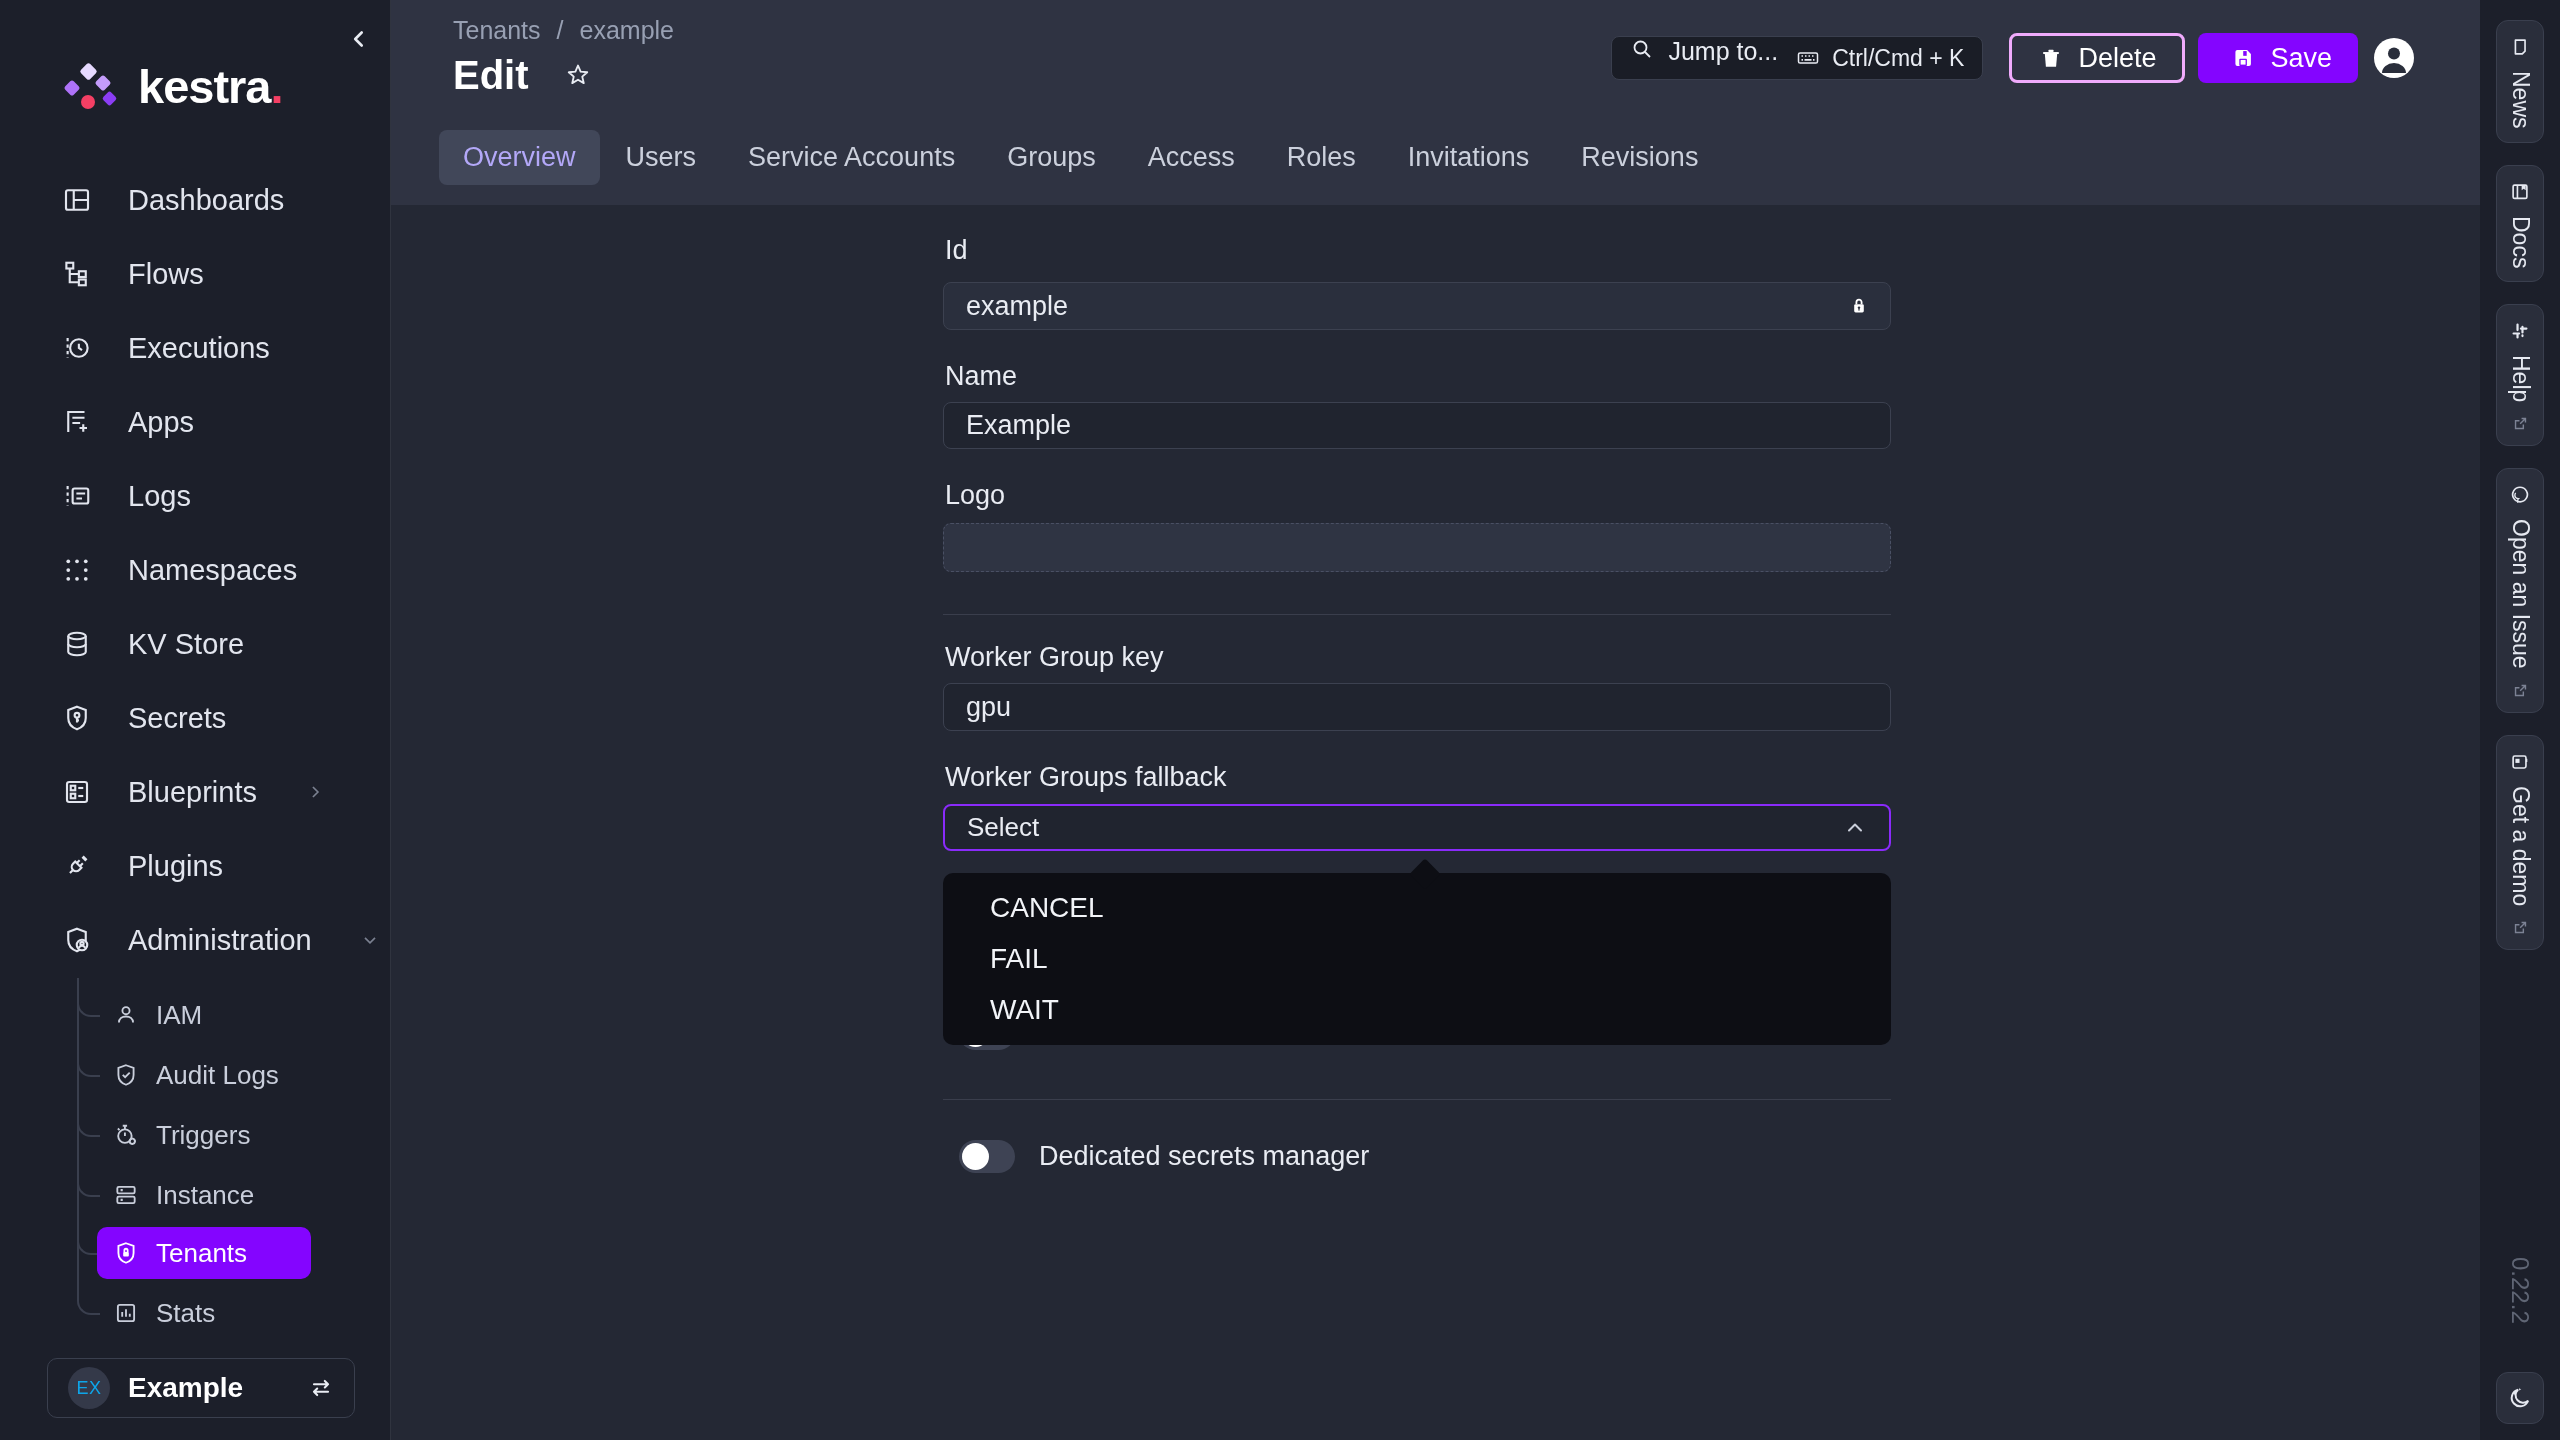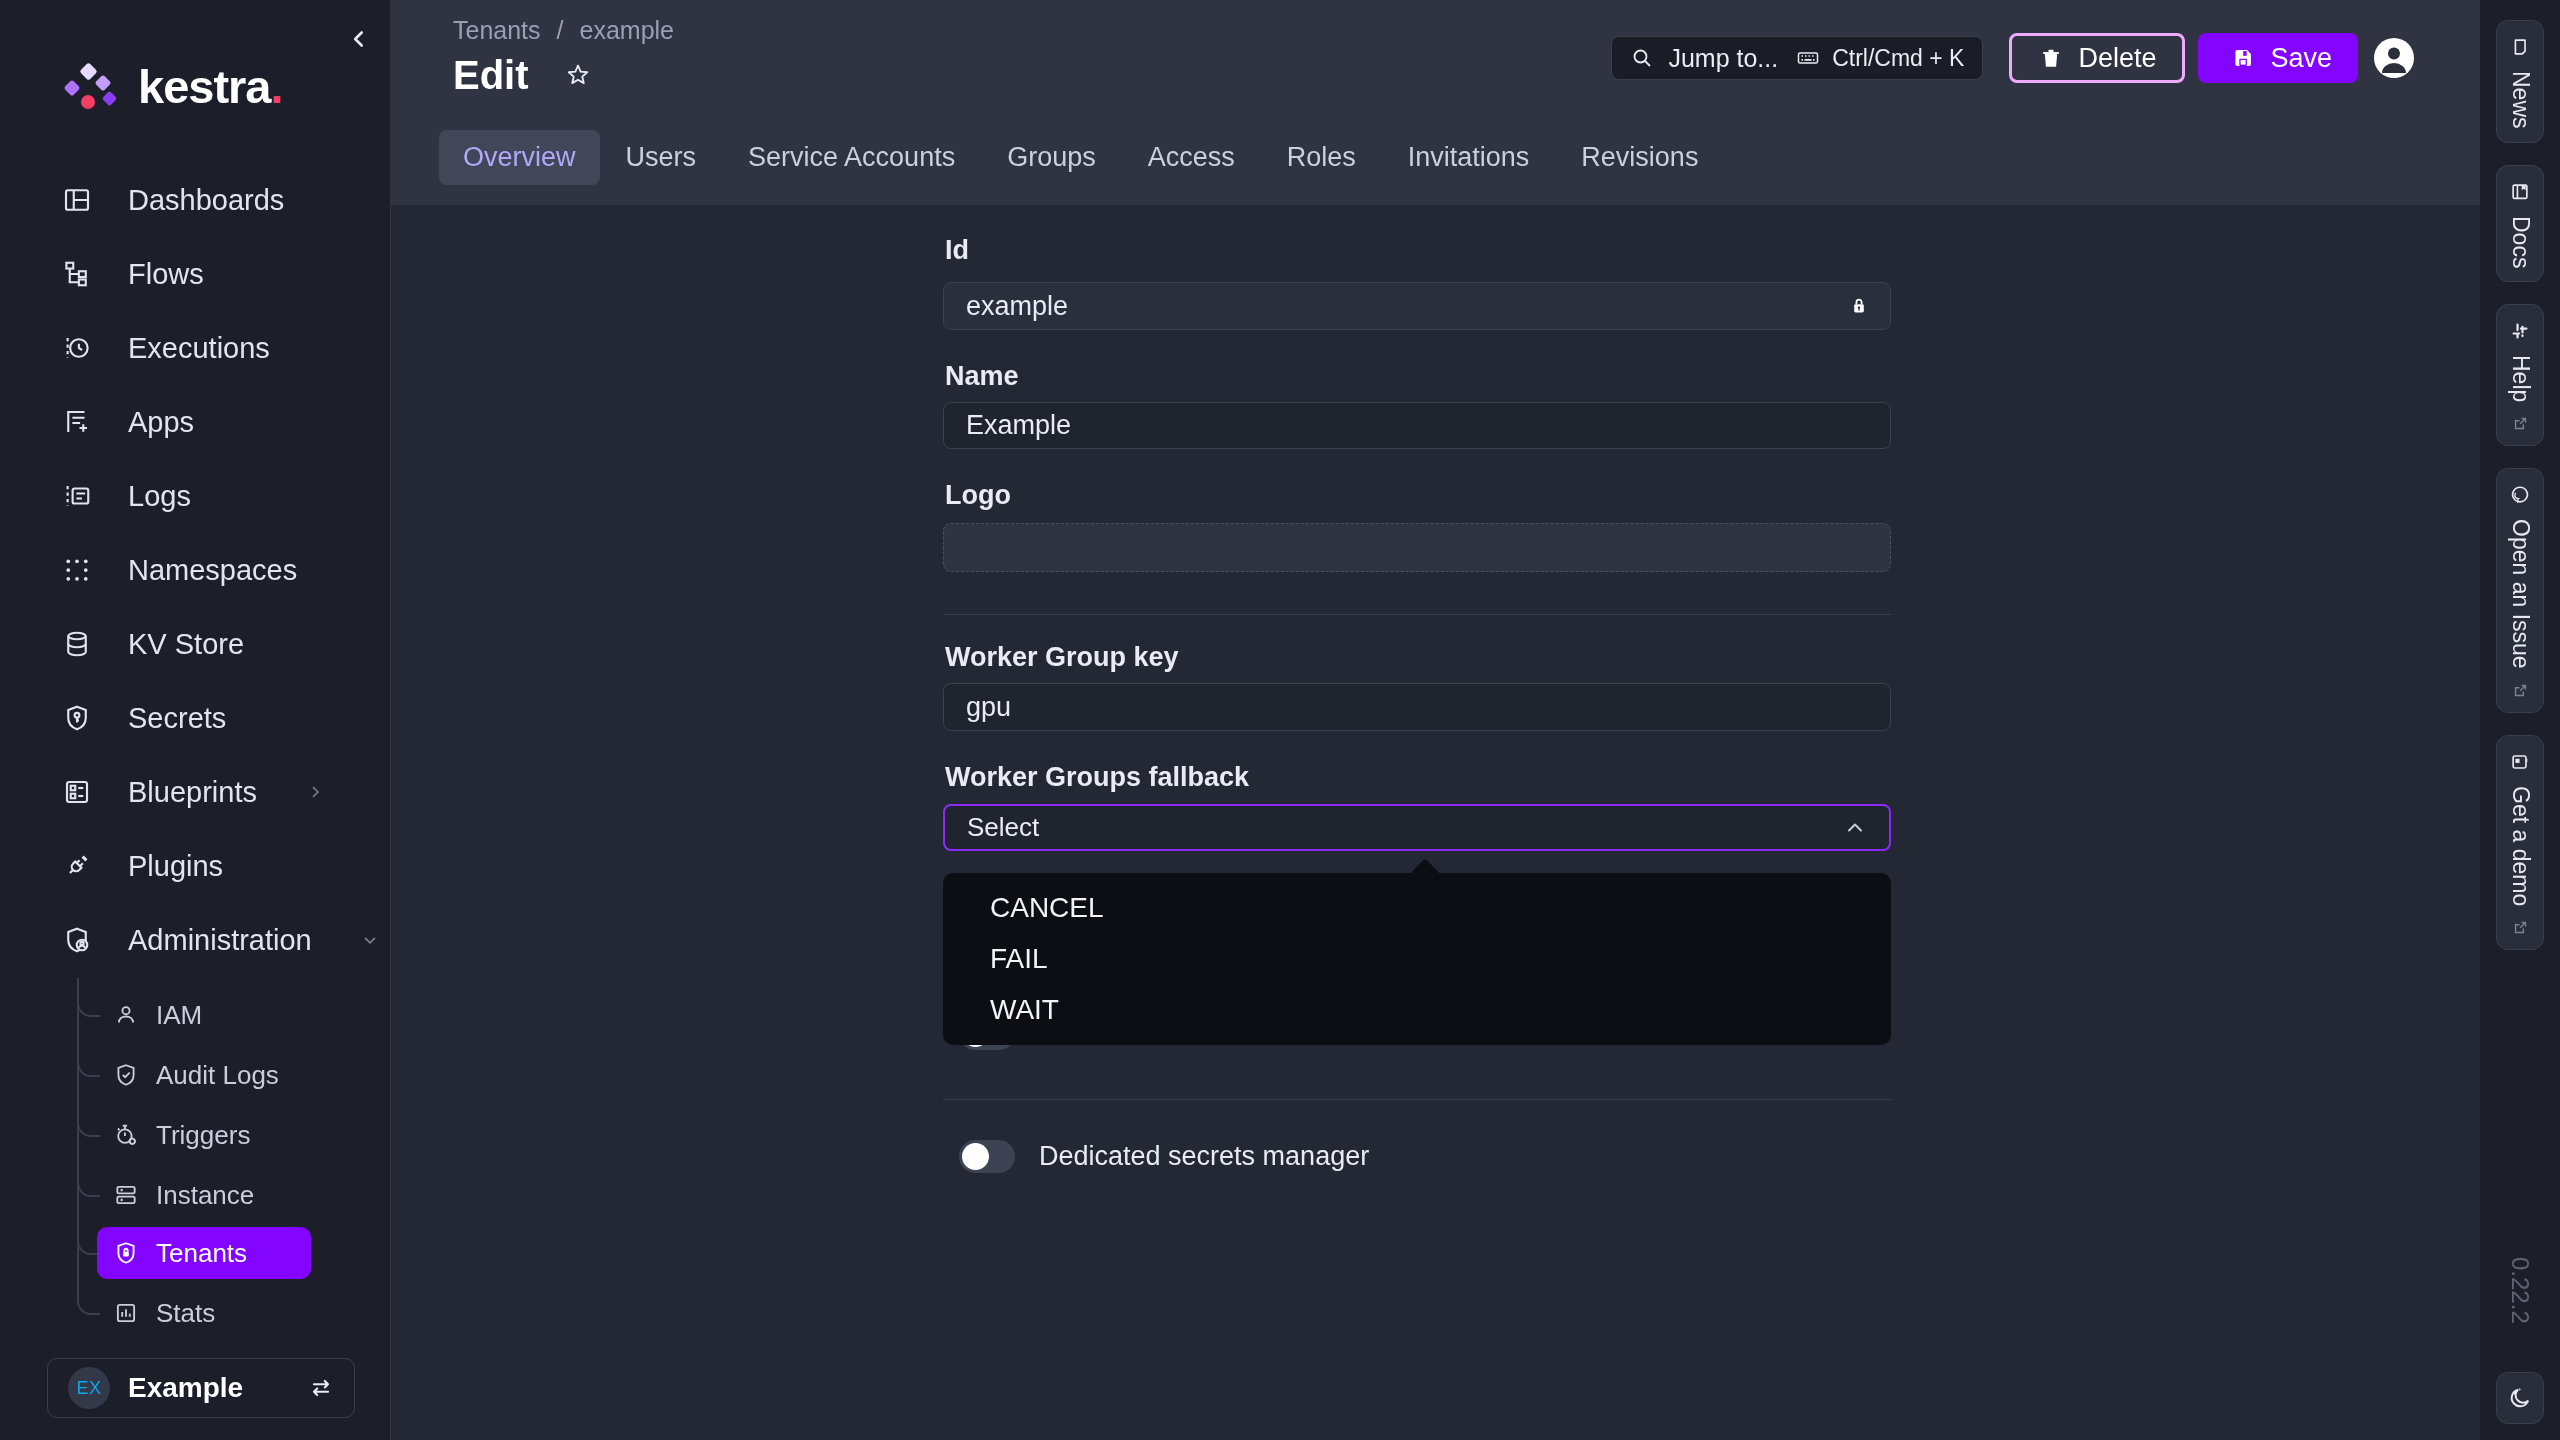--- a/index.html
+++ b/index.html
@@ -28,34 +28,34 @@
 
   
   .center{ flex:1 1 auto; display:flex; flex-direction:column; border-left:1px solid #30343F;}
   .band{ position:relative; height:205px; background:#2F3342; flex:0 0 auto;}
   .crumb-block{ position:absolute; left:62px; top:16px;}
   .breadcrumb{ font-size:25px; color:#98A0B3; display:flex; gap:16px;}
   .title-row{ margin-top:8px; display:flex; align-items:center; gap:34px;}
   .page-title{ font-size:40px; font-weight:bold; color:#fff;}
   .star-btn{ background:none; border:none; cursor:pointer;}
   .header-actions{ position:absolute; right:66px; top:33px; height:50px; display:flex; align-items:center;}
-  .searchbox{ width:372px; height:44px; background:#1A1D26; border:1px solid #3A3F4E; border-radius:8px; display:flex; align-items:center; padding:0 18px; gap:14px; cursor:text;}
+  .searchbox{ width:372px; height:44px; background:#1A1D26; border:1px solid #3A3F4E; border-radius:8px; display:flex; padding:0 18px; gap:14px; cursor:text;}
   .searchbox .jump{ font-size:25px; color:#E9ECF3; flex:1;}
   .searchbox .shortcut{ font-size:23px; color:#E9ECF3; display:flex; align-items:center; gap:12px;}
   .btn{ height:50px; border-radius:8px; font-size:27px; display:flex; align-items:center; gap:14px; padding:0 26px; cursor:pointer; font-family:inherit;}
   .btn-delete{ margin-left:26px; background:transparent; border:3px solid #f0abfc; color:#fff;}
   .btn-save{ margin-left:13px; background:#8405FF; border:none; color:#fff;padding-left:32px;}
   .avatar-btn{ margin-left:16px; width:40px; height:40px; border-radius:50%; background:#fff; border:none; cursor:pointer; overflow:hidden; display:flex; align-items:center; justify-content:center;}
   .tabs{ position:absolute; left:48px; top:130px; display:flex; align-items:center;}
   .tab{ height:55px; display:flex; align-items:center; padding:0 26px; font-size:27px; color:#CBD0DC; cursor:pointer; border-radius:8px;}
   .tab.active{ background:#414759; color:#B3A8F8; padding:0 24px;}
 
   .content{ position:relative; flex:1 1 auto; background:#242834;}
   .form{ position:absolute; left:552px; top:0; width:948px; height:1100px;}
-  .field-label{ position:absolute; left:2px; font-size:27px; font-weight:700; color:#E9ECF3;}
+  .field-label{ position:absolute; left:2px; font-size:27px; font-weight:400; color:#E9ECF3;}
   .tinput{ position:absolute; left:0; width:948px; background:#20242F; border:1px solid #3C4150; border-radius:8px; color:#E9ECF3; font-size:27px; font-family:inherit; padding:0 60px 0 22px; outline:none;}
   .tinput.locked{ background:#2A2F3D;}
   .lock-wrap{ position:absolute; right:20px; }
   .logo-drop{ position:absolute; left:0; top:318px; width:948px; height:49px; background:#2F3443; border:1px dashed #4A5064; border-radius:8px; cursor:pointer;}
   .hr{ position:absolute; left:0; width:948px; height:1px; background:#3A3E4C;}
   .select{ position:absolute; left:0; top:599px; width:948px; height:47px; background:#20242F; border:2px solid #8A2BFA; border-radius:8px; display:flex; align-items:center; padding:0 22px; cursor:pointer;}
   .select-text{ font-size:26px; color:#E9ECF3; flex:1;}
   .dropdown{ position:absolute; left:0; top:668px; width:948px; height:172px; background:#0D0E14; border-radius:10px; z-index:5; padding-top:9px;}
   .dropdown .notch{ position:absolute; top:-10px; left:471px; width:22px; height:22px; background:#0D0E14; transform:rotate(45deg); border-radius:3px;}
   .dd-item{ height:51px; display:flex; align-items:center; padding-left:47px; font-size:28px; color:#F2F4F8; cursor:pointer;}

